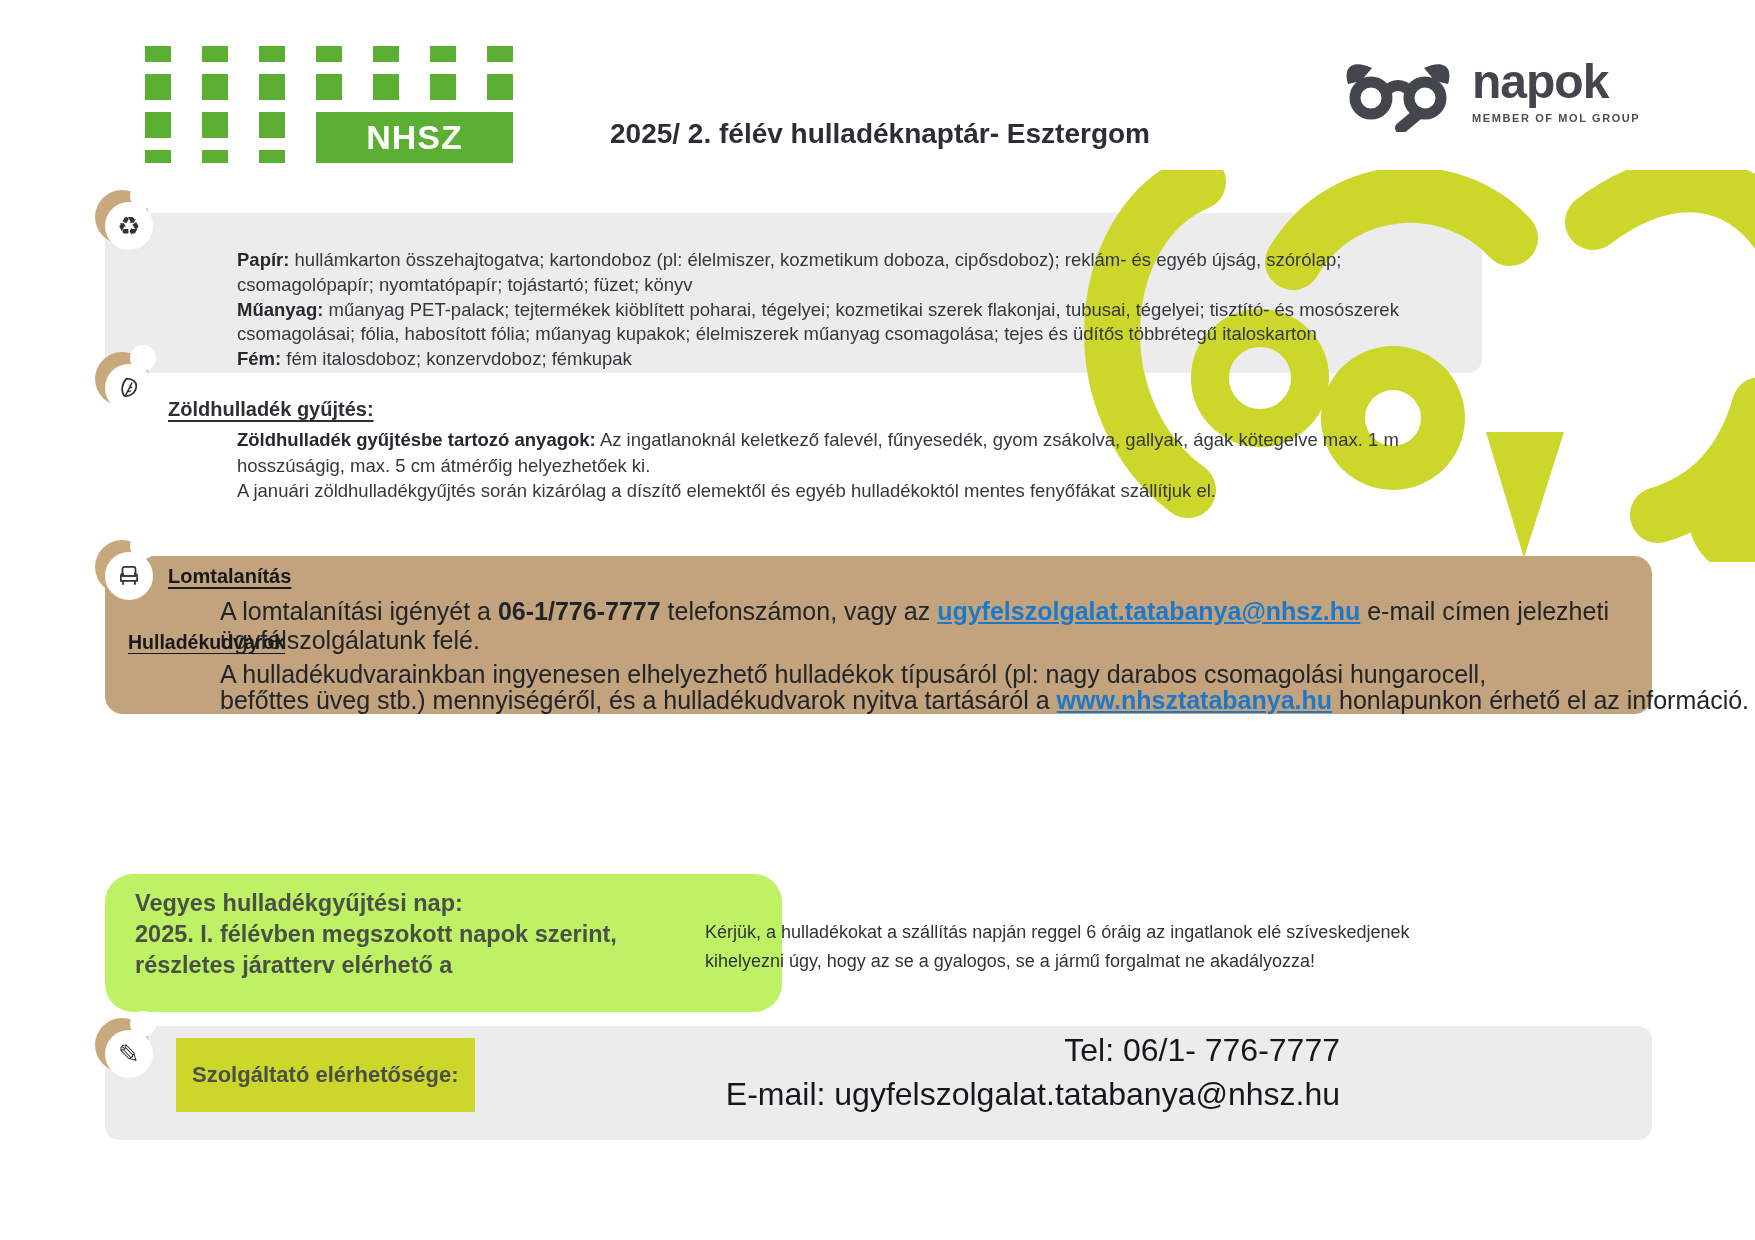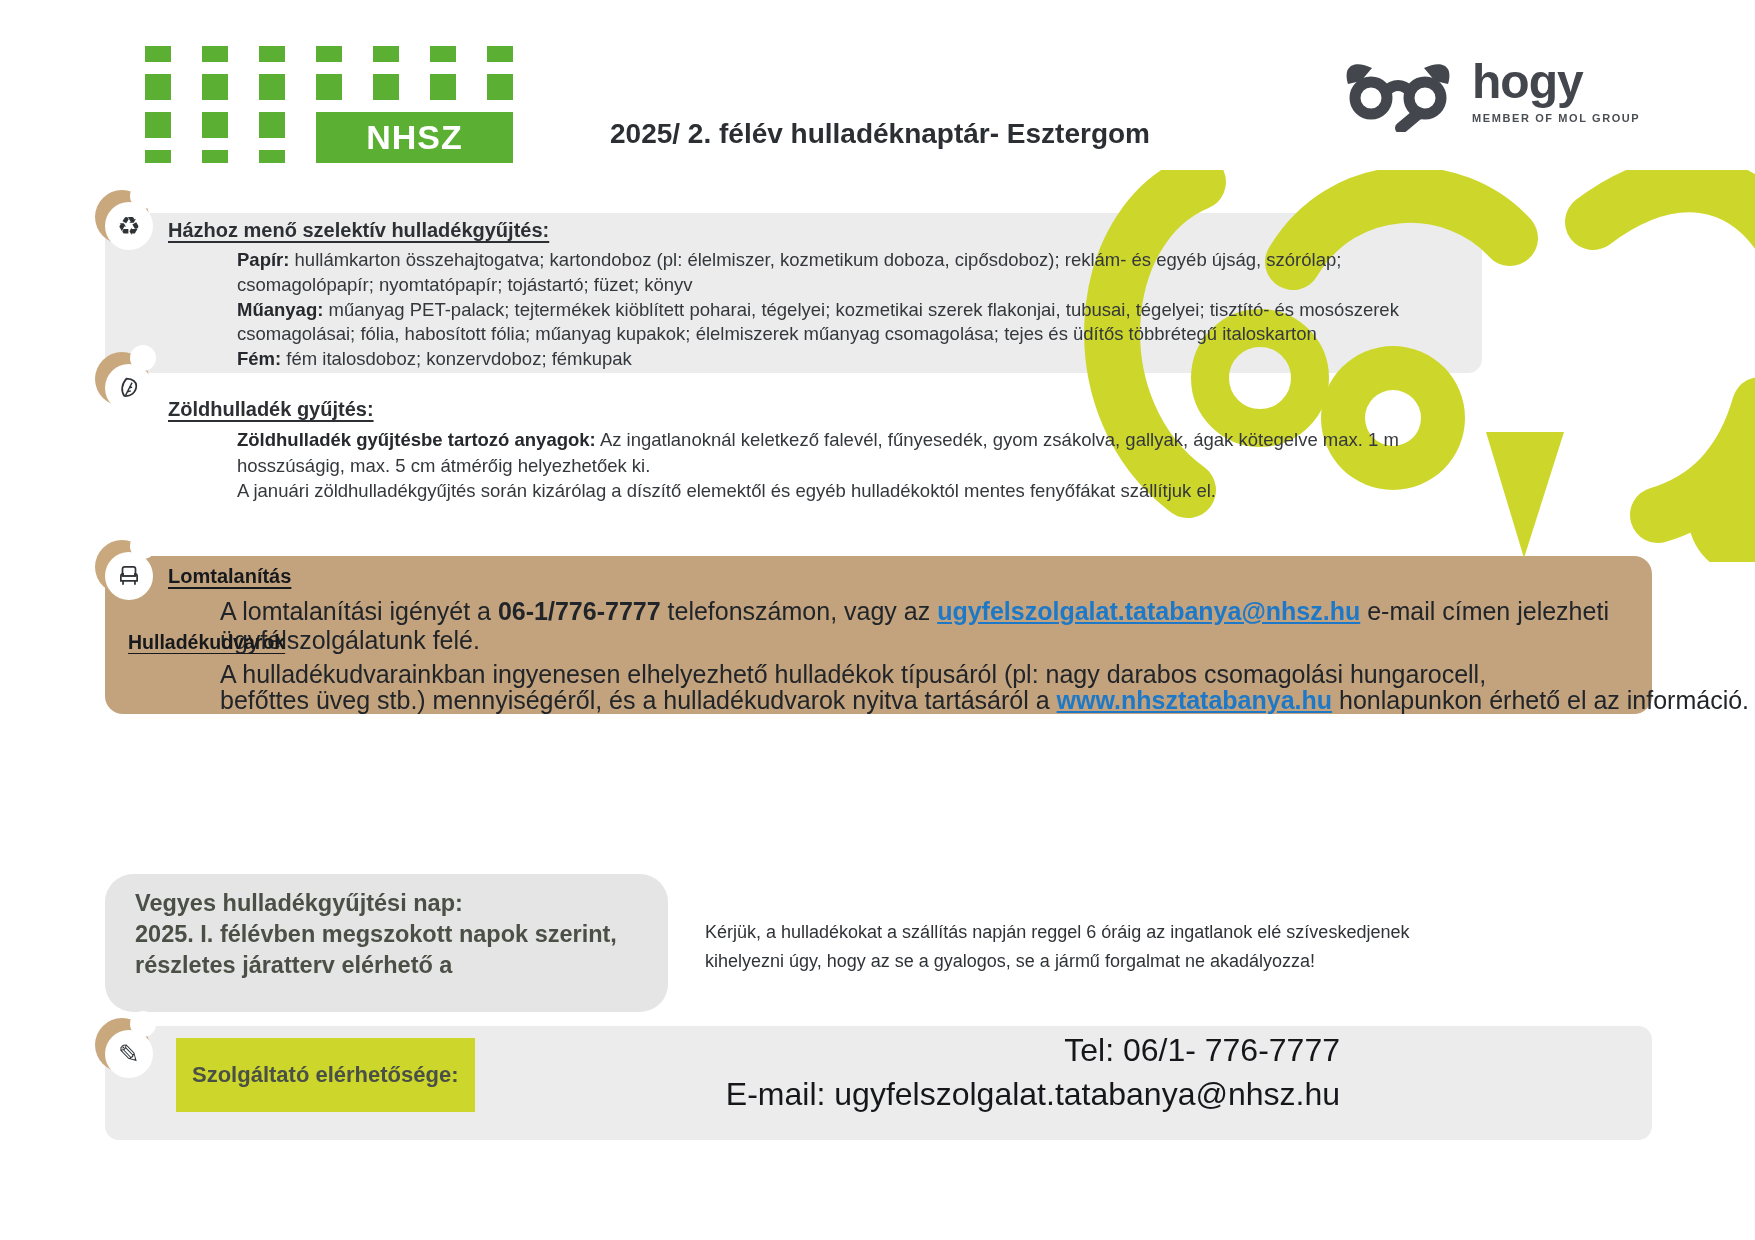--- a/index.html
+++ b/index.html
@@ -41,21 +41,21 @@
   .glyph { font-family:"DejaVu Sans", sans-serif; font-size:26px; color:#2f3337; line-height:1; }
   
   .abs { position:absolute; z-index:3; }
   .h-underline { font-weight:bold; text-decoration:underline; text-underline-offset:4px; color:#2c3034; }
   .sec-heading { font-size:20px; }
   .body-lines { font-size:18.5px; line-height:24.8px; color:#34383c; }
   .body-lines b { color:#25282c; }
   .link { color:#1e78c8; font-weight:bold; text-decoration:underline; cursor:pointer; }
   .brown-text { font-size:25px; color:#212428; }
   
-  .mixed-box { left:105px; top:874px; width:563px; height:138px; background:#e5e5e5;
+  .mixed-box { left:105px; top:874px; width:677px; height:138px; background:#bef264;
     border-radius:28px; padding:14px 0 0 30px; z-index:2; }
   .mixed-box .ln { font-size:23.5px; font-weight:bold; color:#4b5046; line-height:31px; }
   .mixed-box .link { color:#1e78c8; }
   .notice-text { font-size:18px; line-height:28.5px; color:#2f3337; }
   
   .contact-label { left:176px; top:1038px; background:#cdd72b; padding:24px 16px;
     font-size:22px; font-weight:bold; color:#4b5046; z-index:3; }
   .contact-big { left:250px; width:1090px; text-align:right; font-size:32px; color:#15171b; z-index:3; }
 </style>
 </head>
@@ -112,33 +112,32 @@
       <path d="M12 28 C6 8 20 4 36 12 L25 25 Z" fill="#43474d"></path>
       <path d="M112 28 C118 8 104 4 88 12 L99 25 Z" fill="#43474d"></path>
       <g fill="none" stroke="#43474d" stroke-width="11">
         <circle cx="35" cy="42" r="16"></circle>
         <circle cx="89" cy="42" r="16"></circle>
         <path d="M49 36 Q62 23 75 36"></path>
       </g>
       <path d="M83 57 L65 72" stroke="#43474d" stroke-width="12" stroke-linecap="round" fill="none"></path>
     </svg>
     <div class="mohu-text">
-      <div class="mohu-word">hogy</div>
+      <div class="mohu-word">napok</div>
       <div class="mohu-sub">MEMBER OF MOL GROUP</div>
     </div>
   </div>
 
   <div class="badge" style="left:95px; top:190px;">
     <div class="tan"></div>
     <div class="circ">
         <span class="glyph">♻</span>
       </div>
   </div>
 
-  <div class="abs sec-heading h-underline" style="left:168px; top:219px;">Házhoz menő szelektív hulladékgyűjtés:</div>
   <div class="abs body-lines" style="left:237px; top:248px; width:1235px;">
     <div><b>Papír:</b> <span>hullámkarton összehajtogatva; kartondoboz (pl: élelmiszer, kozmetikum doboza, cipősdoboz); reklám- és egyéb újság, szórólap;</span></div>
     <div>csomagolópapír; nyomtatópapír; tojástartó; füzet; könyv</div>
     <div><b>Műanyag:</b> <span>műanyag PET-palack; tejtermékek kiöblített poharai, tégelyei; kozmetikai szerek flakonjai, tubusai, tégelyei; tisztító- és mosószerek</span></div>
     <div>csomagolásai; fólia, habosított fólia; műanyag kupakok; élelmiszerek műanyag csomagolása; tejes és üdítős többrétegű italoskarton</div>
     <div><b>Fém:</b> <span>fém italosdoboz; konzervdoboz; fémkupak</span></div>
   </div>
 
   <div class="badge" style="left:95px; top:352px;">
     <div class="tan"></div>

